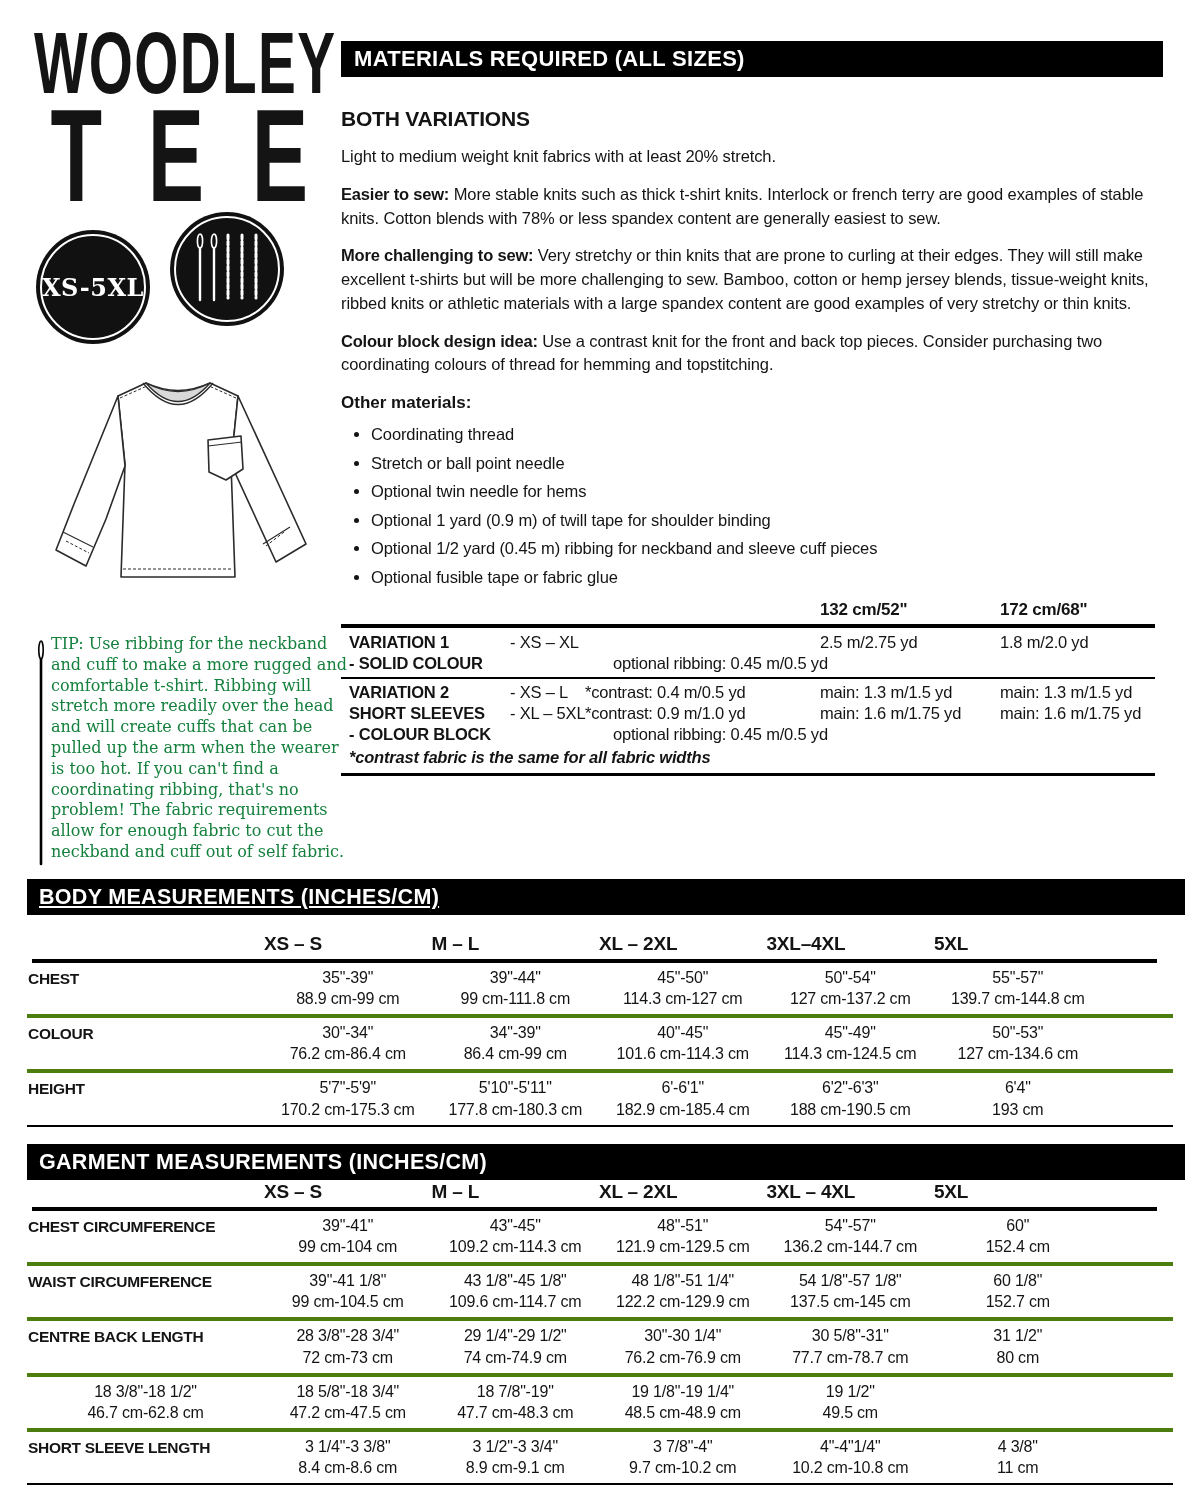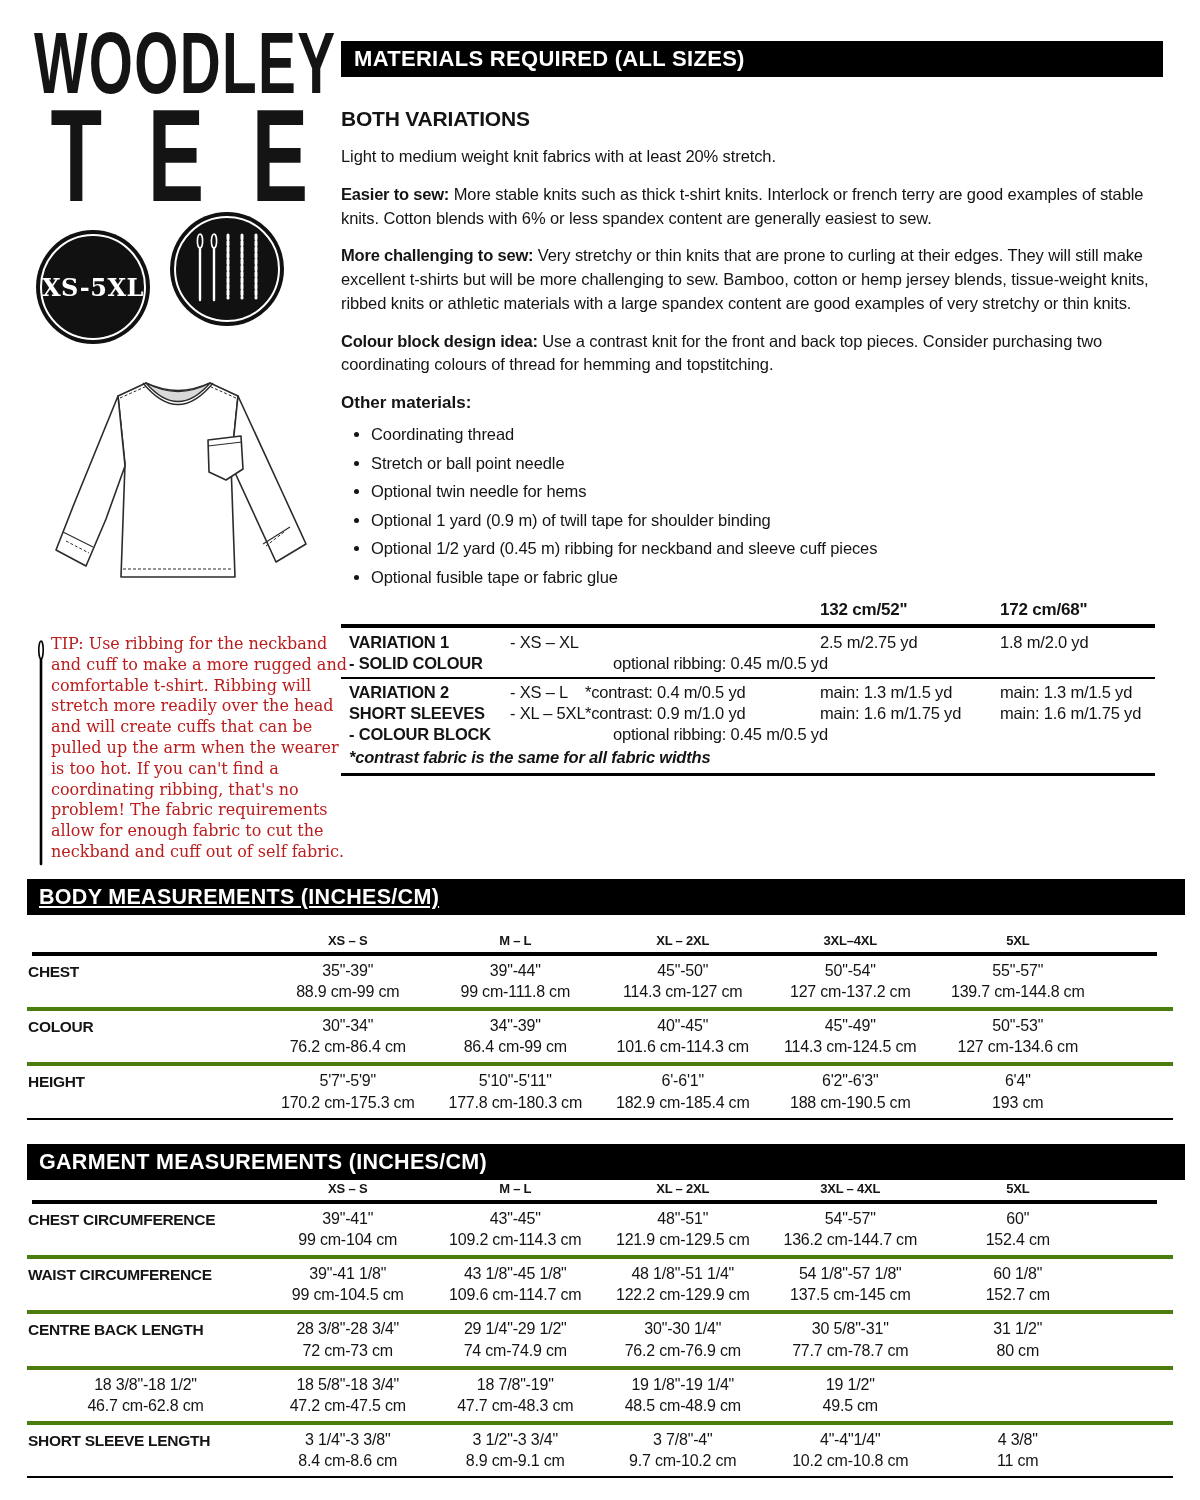--- a/index.html
+++ b/index.html
@@ -17,21 +17,21 @@
   .circle{position:absolute;width:114px;height:114px;border-radius:50%;background:#111;}
   .circle::before{content:"";position:absolute;inset:4px;border:2.5px solid #fff;border-radius:50%;}
   .c1{left:36px;top:230px;display:flex;align-items:center;justify-content:center;}
   .c1 span{color:#fff;font-family:"DejaVu Serif",serif;font-weight:bold;font-size:24px;letter-spacing:.5px;}
   .c2{left:170px;top:212px;display:flex;align-items:center;justify-content:center;}
   
   .shirt{position:absolute;left:22px;top:356px;}
   
   .tip{position:absolute;left:36px;top:634px;width:302px;padding-left:15px;}
   .tip svg{position:absolute;left:0;top:4px;}
-  .tip p{margin:0;font-family:"DejaVu Serif",serif;font-size:16px;line-height:1.3;color:#b91c1c;}
+  .tip p{margin:0;font-family:"DejaVu Serif",serif;font-size:16px;line-height:1.3;color:#15803d;}
   
   .rc{position:absolute;left:341px;top:41px;width:822px;}
   .bar{background:#000;color:#fff;font-weight:bold;display:flex;align-items:center;
        letter-spacing:.3px;}
   .bar-main{height:36px;font-size:22px;padding-left:13px;}
   .rc h2{margin:30px 0 0 0;font-size:21px;letter-spacing:-.2px;}
   .rc p{margin:14px 0 0 0;font-size:16.5px;line-height:1.44;letter-spacing:-.1px;max-width:822px;}
   .rc p b{letter-spacing:-.2px;}
   .rc h3{margin:16px 0 0 0;font-size:17px;}
   .rc ul{margin:7px 0 0 0;padding-left:30px;}
@@ -51,21 +51,21 @@
   .yfoot{font-weight:bold;font-style:italic;padding:3px 0 2px 8px;font-size:16.5px;}
   
   .mbar{position:absolute;left:27px;width:1146px;height:36px;font-size:21.5px;padding-left:12px;}
   .bar-body{top:879px;text-decoration:underline;}
   .bar-garment{top:1144px;}
   .mtable{position:absolute;left:27px;width:1146px;font-size:16px;letter-spacing:-.2px;}
   .bt{top:933px;}
   .gt{top:1181px;}
   .mrow{display:grid;grid-template-columns:237px repeat(5,167.5px) 1fr;}
   .mhead{align-items:end;padding-bottom:4px;}
-  .mhead>div{text-align:center;font-weight:bold;font-size:13px;letter-spacing:-.2px;}
+  .mhead>div{text-align:left;font-weight:bold;font-size:19px;letter-spacing:-.2px;}
   .mhrule{height:0;border-top:4px solid #000;margin:0 16px 0 5px;}
   .mbody .mrow{border-bottom:4px solid #4d7c0f;padding:4px 0 5px 0;}
   .mbody .mrow:last-child{border-bottom:2.5px solid #000;}
   .mlabel{font-weight:bold;font-size:15.5px;letter-spacing:-.3px;padding:3px 0 0 1px;text-align:left;}
   .mcell{text-align:center;line-height:1.32;}
   .na{white-space:nowrap;}
 </style>
 </head>
 <body>
 
@@ -130,21 +130,21 @@
     </svg>
     <p>TIP: Use ribbing for the neckband and cuff to make a more rugged and comfortable t-shirt. Ribbing will stretch more readily over the head and will create cuffs that can be pulled up the arm when the wearer is too hot. If you can't find a coordinating ribbing, that's no problem! The fabric requirements allow for enough fabric to cut the neckband and cuff out of self fabric.</p>
   </div>
 
   <div class="rc">
     <div class="bar bar-main">
       <span>MATERIALS REQUIRED (ALL SIZES)</span>
     </div>
     <h2>BOTH VARIATIONS</h2>
     <p>Light to medium weight knit fabrics with at least 20% stretch.</p>
-    <p><b>Easier to sew:</b> <span>More stable knits such as thick t-shirt knits. Interlock or french terry are good examples of stable knits. Cotton blends with 6% or less spandex content are generally easiest to sew.</span></p>
+    <p><b>Easier to sew:</b> <span>More stable knits such as thick t-shirt knits. Interlock or french terry are good examples of stable knits. Cotton blends with 78% or less spandex content are generally easiest to sew.</span></p>
     <p><b>More challenging to sew:</b> <span>Very stretchy or thin knits that are prone to curling at their edges. They will still make excellent t-shirts but will be more challenging to sew. Bamboo, cotton or hemp jersey blends, tissue-weight knits, ribbed knits or athletic materials with a large spandex content are good examples of very stretchy or thin knits.</span></p>
     <p><b>Colour block design idea:</b> <span>Use a contrast knit for the front and back top pieces. Consider purchasing two coordinating colours of thread for hemming and topstitching.</span></p>
     <h3>Other materials:</h3>
     <ul>
       <li>Coordinating thread</li>
       <li>Stretch or ball point needle</li>
       <li>Optional twin needle for hems</li>
       <li>Optional 1 yard (0.9 m) of twill tape for shoulder binding</li>
       <li>Optional 1/2 yard (0.45 m) ribbing for neckband and sleeve cuff pieces</li>
       <li>Optional fusible tape or fabric glue</li>

